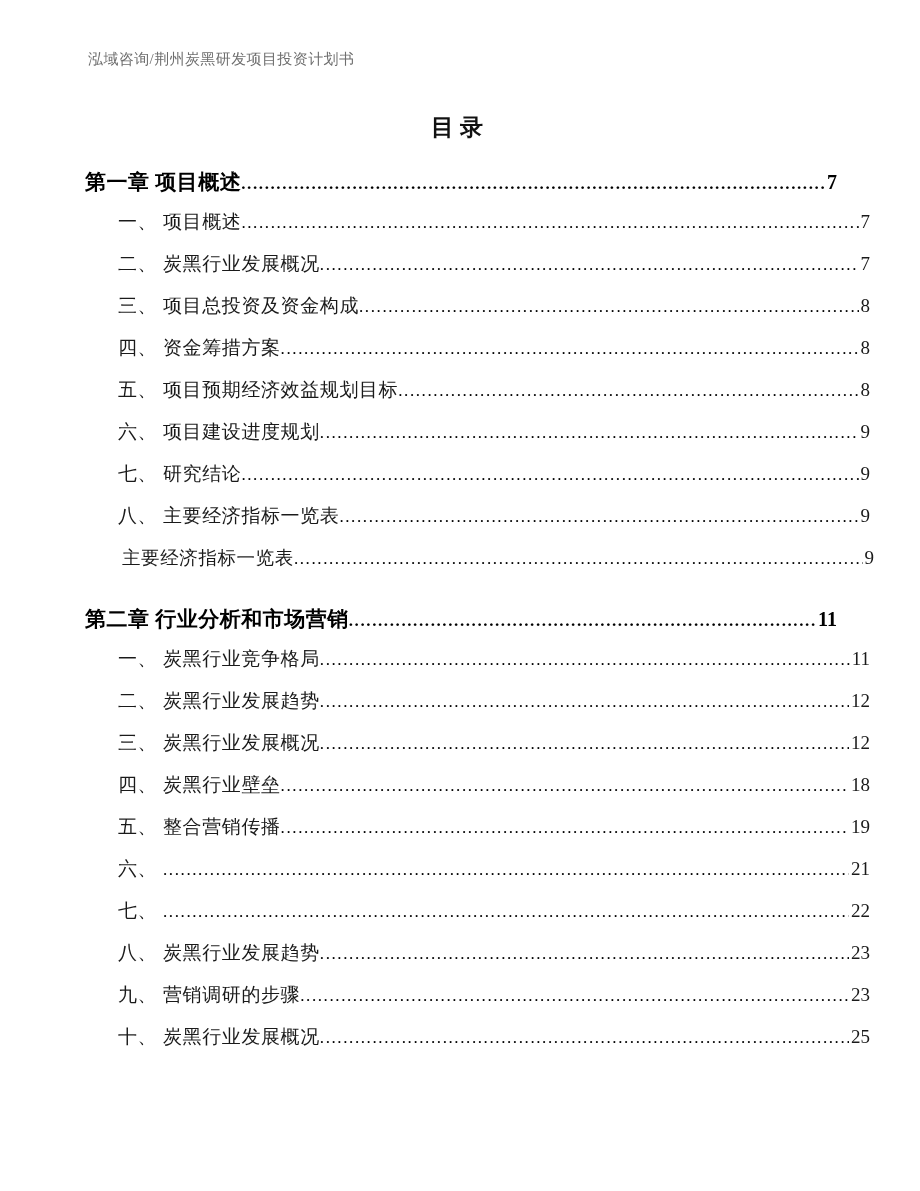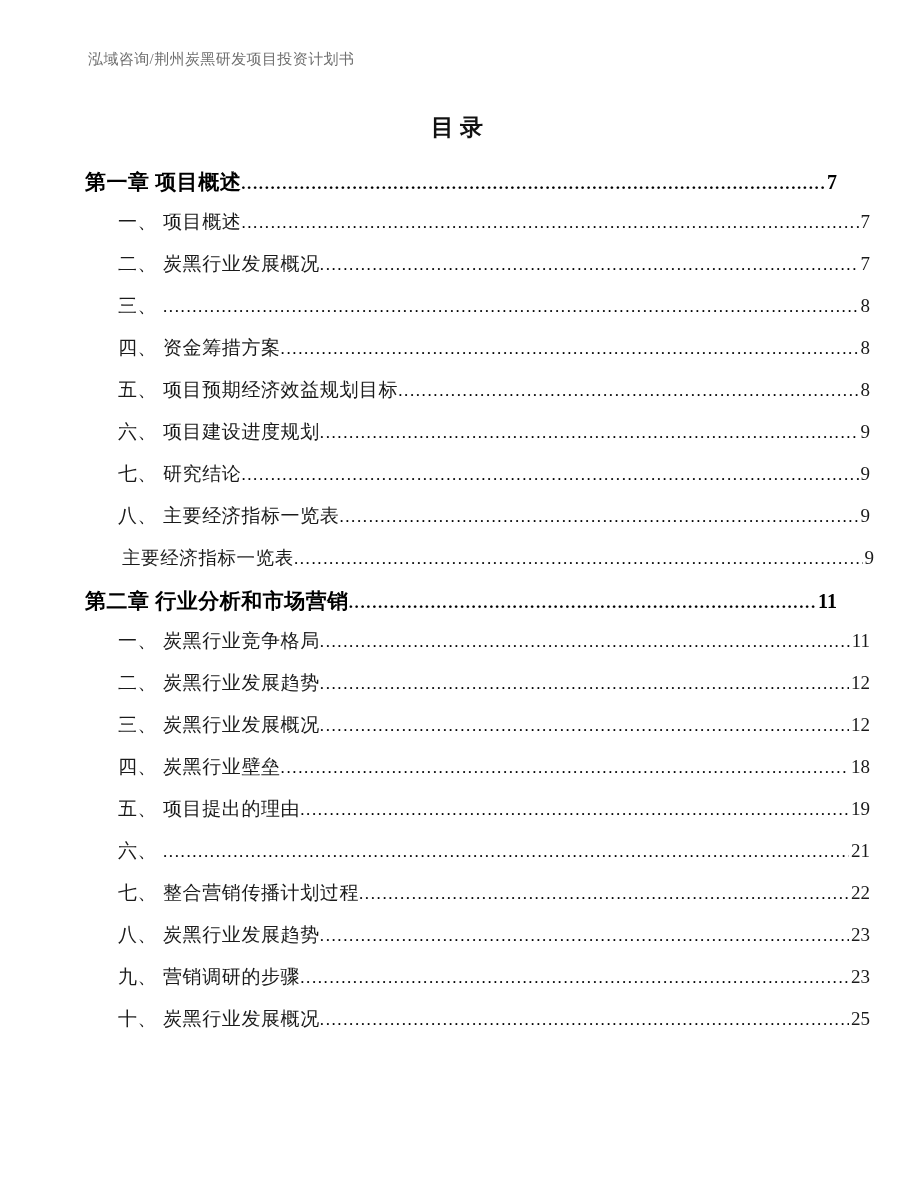--- a/index.html
+++ b/index.html
@@ -118,21 +118,21 @@
   }
 
   .pg {
     flex: 0 0 auto;
     text-align: right;
     font-size: 19px;
     padding-left: 1px;
   }
 
   
-  .gap-before { }
+  .gap-before { margin-top: 18px; }
 </style>
 </head>
 <body>
 
 <div class="page">
 
   <div class="doc-header">泓域咨询/荆州炭黑研发项目投资计划书</div>
 
   <div class="toc-title">目录</div>
 
@@ -149,20 +149,21 @@
         <span class="pg">7</span>
       </div>
       <div class="toc-row row-sub">
         <span class="num">二、</span>
         <span class="lbl">炭黑行业发展概况</span>
         <span class="leader">........................................................................................................................................................................................................</span>
         <span class="pg">7</span>
       </div>
       <div class="toc-row row-sub">
         <span class="num">三、</span>
+        <span class="lbl">项目总投资及资金构成</span>
         <span class="leader">........................................................................................................................................................................................................</span>
         <span class="pg">8</span>
       </div>
       <div class="toc-row row-sub">
         <span class="num">四、</span>
         <span class="lbl">资金筹措方案</span>
         <span class="leader">........................................................................................................................................................................................................</span>
         <span class="pg">8</span>
       </div>
       <div class="toc-row row-sub">
@@ -218,32 +219,31 @@
         <span class="pg">12</span>
       </div>
       <div class="toc-row row-sub">
         <span class="num">四、</span>
         <span class="lbl">炭黑行业壁垒</span>
         <span class="leader">........................................................................................................................................................................................................</span>
         <span class="pg">18</span>
       </div>
       <div class="toc-row row-sub">
         <span class="num">五、</span>
-        <span class="lbl">项目提出的理由</span>
+        <span class="lbl">整合营销传播</span>
         <span class="leader">........................................................................................................................................................................................................</span>
         <span class="pg">19</span>
       </div>
       <div class="toc-row row-sub">
         <span class="num">六、</span>
         <span class="leader">........................................................................................................................................................................................................</span>
         <span class="pg">21</span>
       </div>
       <div class="toc-row row-sub">
         <span class="num">七、</span>
-        <span class="lbl">整合营销传播计划过程</span>
         <span class="leader">........................................................................................................................................................................................................</span>
         <span class="pg">22</span>
       </div>
       <div class="toc-row row-sub">
         <span class="num">八、</span>
         <span class="lbl">炭黑行业发展趋势</span>
         <span class="leader">........................................................................................................................................................................................................</span>
         <span class="pg">23</span>
       </div>
       <div class="toc-row row-sub">

